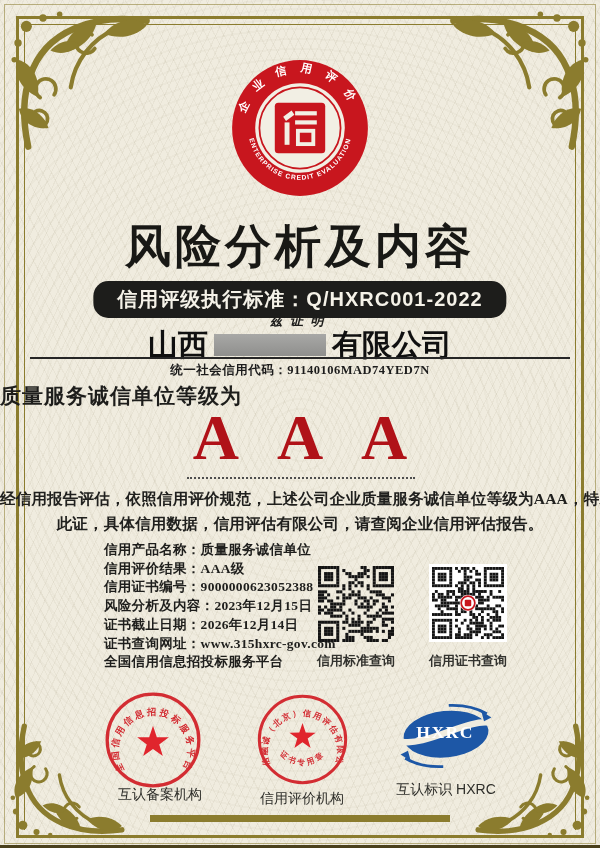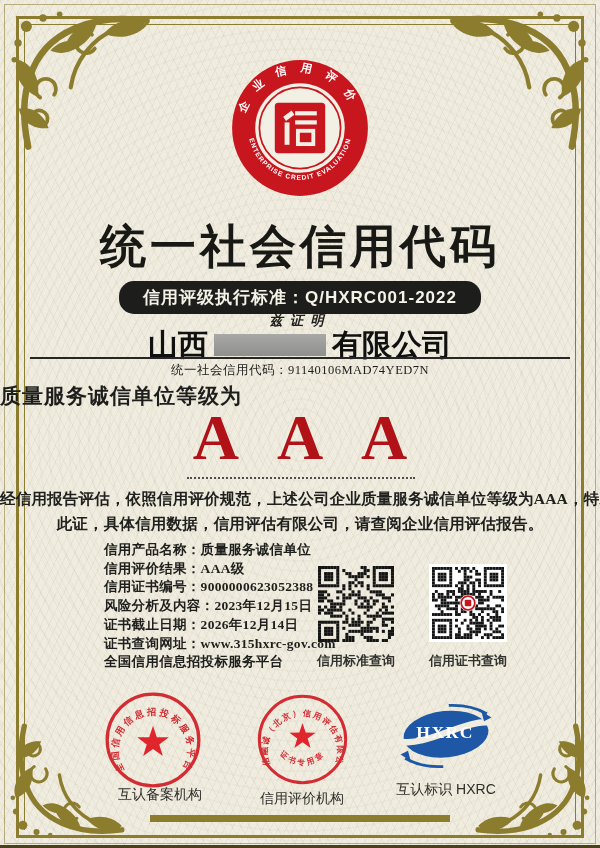--- a/index.html
+++ b/index.html
@@ -25,32 +25,32 @@
   .corner.bl{left:6px;bottom:6px;transform:scaleY(-1);width:122px;height:122px;}
   .corner.br{right:6px;bottom:6px;transform:scale(-1,-1);width:122px;height:122px;}
   .bottom-bar{position:absolute;left:150px;right:150px;bottom:26px;height:7px;background:#8b7c2e;}
   .bottom-edge{position:absolute;left:0;right:0;bottom:0;height:3px;background:#4a401c;}
   
   .badge{position:absolute;left:230px;top:58px;width:140px;height:140px;}
   .cert-title{position:absolute;left:0;right:0;top:216px;text-align:center;
     font-size:46px;font-weight:bold;letter-spacing:4px;color:#181815;}
   .std-pill{position:absolute;left:50%;top:281px;transform:translateX(-50%);
     background:#1d1d1b;color:#f5f2e8;border-radius:15px;padding:5px 24px;
-    font-size:17px;font-weight:bold;letter-spacing:1px;white-space:nowrap;
+    font-size:20px;font-weight:bold;letter-spacing:1px;white-space:nowrap;
     font-family:"Liberation Sans","DejaVu Sans",sans-serif;}
   
   .certify{position:absolute;left:0;right:0;top:312px;text-align:center;
     font-size:13.5px;font-weight:bold;letter-spacing:7px;font-style:italic;}
   .company-row{position:absolute;left:0;right:0;top:325px;text-align:center;
     font-size:30px;font-weight:bold;white-space:nowrap;color:#101010;}
   .redact{display:inline-block;width:112px;height:22px;margin:0 6px;vertical-align:-1px;
     background:linear-gradient(180deg,#a8a8a6,#8f8f8d);}
   .company-rule{position:absolute;left:30px;right:30px;top:357px;height:2px;background:#262626;}
   .credit-code{position:absolute;left:0;right:0;top:362px;text-align:center;
-    font-size:12.5px;font-weight:normal;color:#1c1c1c;letter-spacing:.5px;}
+    font-size:12.5px;font-weight:bold;color:#1c1c1c;letter-spacing:.5px;}
   .grade-label{position:absolute;left:0;right:0;top:382px;text-align:left;
     font-size:21px;font-weight:bold;letter-spacing:1px;}
   .grade-value{position:absolute;left:0;right:0;top:401px;text-align:center;
     font-size:64px;font-weight:bold;color:#b01218;letter-spacing:38px;padding-left:38px;}
   .dotline{position:absolute;left:187px;width:228px;top:477px;border-top:2px dotted #4e4e4e;}
   .stmt{position:absolute;left:0;right:0;text-align:center;font-size:15.5px;font-weight:bold;
     color:#20201e;white-space:nowrap;letter-spacing:.2px;}
   .stmt.l1{top:489px;}
   .stmt.l2{top:514px;}
   
@@ -139,21 +139,21 @@
     <g>
       <rect x="64" y="64" width="72" height="72" rx="5" fill="#c8161e"></rect>
       <path d="M76,84 l12,-9 4,6 -12,9 z" fill="#f2efe4"></path>
       <rect x="78" y="92" width="7" height="32" fill="#f2efe4"></rect>
       <rect x="93" y="76" width="31" height="6" fill="#f2efe4"></rect>
       <rect x="93" y="89" width="31" height="6" fill="#f2efe4"></rect>
       <rect x="97" y="104" width="22" height="19" fill="none" stroke="#f2efe4" stroke-width="5.5"></rect>
     </g>
   </svg>
 
-  <div class="cert-title">统一社会信用代码</div>
+  <div class="cert-title">风险分析及内容</div>
   <div class="std-pill">信用评级执行标准：Q/HXRC001-2022</div>
 
   <div class="certify">兹证明</div>
   <div class="company-row">
     <span>山西</span><span class="redact"></span><span>有限公司</span>
   </div>
   <div class="company-rule"></div>
   <div class="credit-code">统一社会信用代码：91140106MAD74YED7N</div>
 
   <div class="grade-label">质量服务诚信单位等级为</div>

